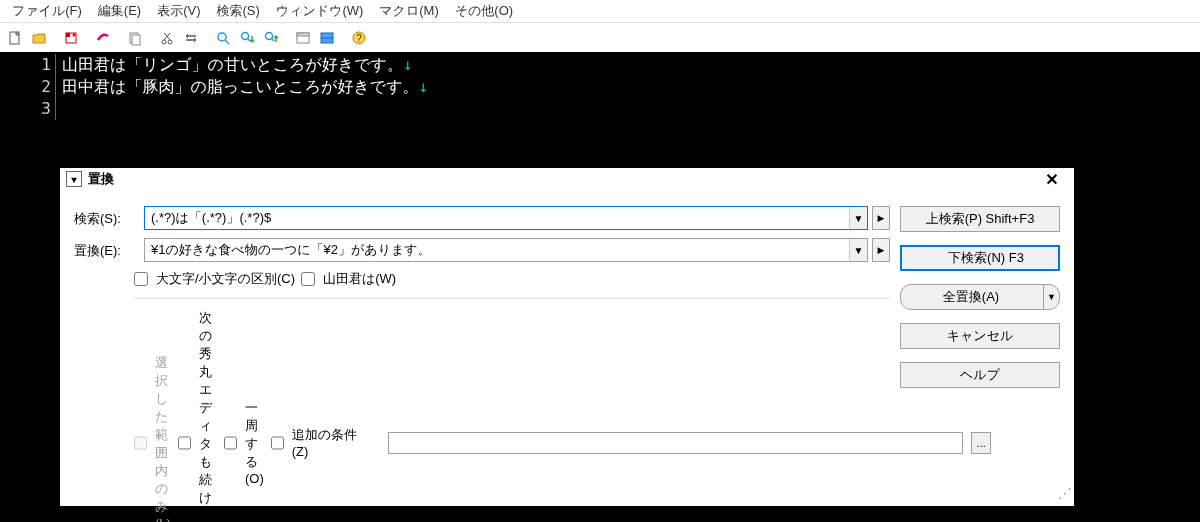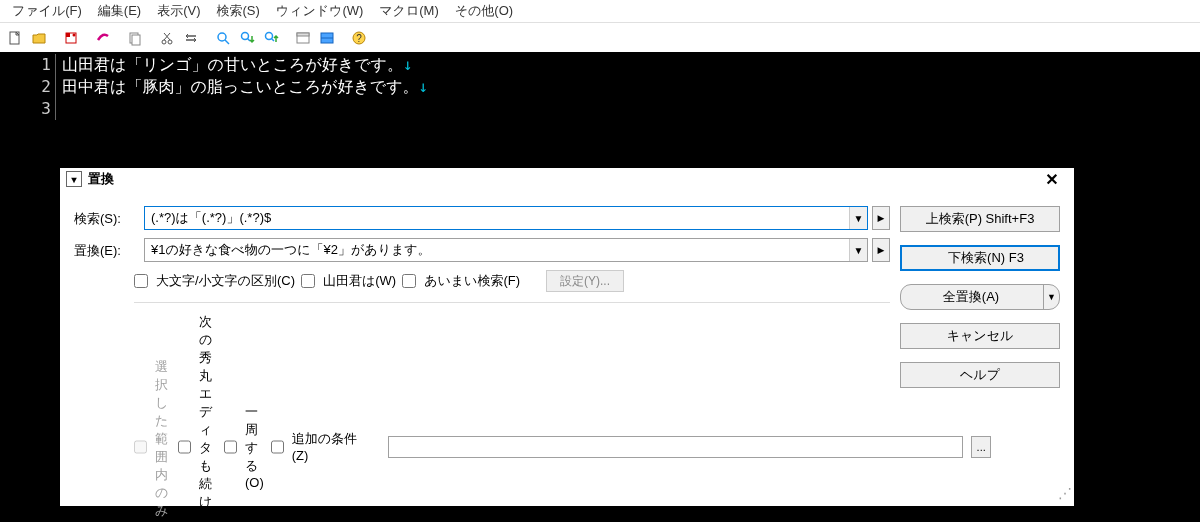--- a/index.html
+++ b/index.html
@@ -289,26 +289,20 @@
 
     <div class="opts">
       <div class="row">
           <input type="checkbox" style="">
           <span>大文字/小文字の区別(C)</span>
         </div>
       <div class="row">
           <input type="checkbox" style="">
           <span>山田君は(W)</span>
         </div>
-      <div class="row">
-          <input type="checkbox" style="">
-          <span>あいまい検索(F)</span>
-          <div style="width:10px"></div>
-          <div class="setbtn">設定(Y)...</div>
-        </div>
     </div>
     <hr class="sep">
     <div class="opts">
       <div class="row disabled">
           <input type="checkbox" disabled="" style="">
           <span>選択した範囲内のみ(L)</span>
         </div>
       <div class="row">
           <input type="checkbox" style="">
           <span>次の秀丸エディタも続けて置換(H)</span>

